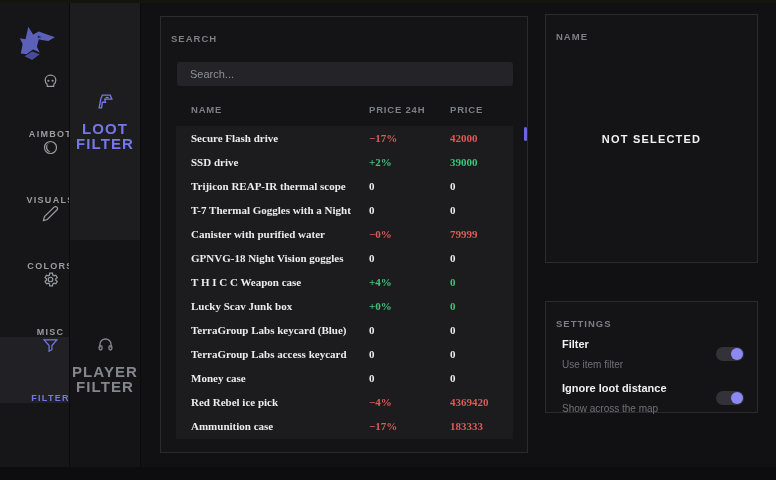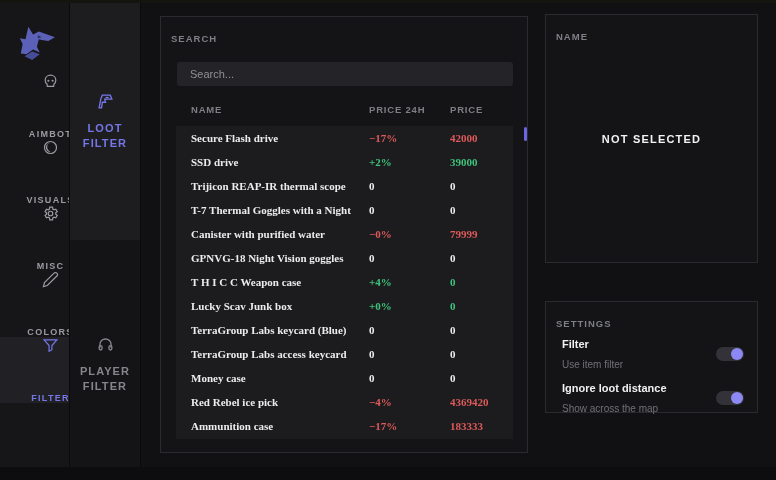--- a/index.html
+++ b/index.html
@@ -21,21 +21,21 @@
   .nav-item.active{background:#212125;color:var(--accent);}
   .nav-label{font-size:9px;letter-spacing:1.3px;font-weight:600;}
   .nav-icon{display:flex;align-items:center;justify-content:center;}
 
   
   .col2{position:absolute;left:69px;top:3px;width:72px;height:464px;background:#141417;border-left:1px solid #0b0b0c;border-right:1px solid #0b0b0c;}
   .sub-item{display:flex;flex-direction:column;align-items:center;justify-content:center;gap:10px;cursor:pointer;color:#85868c;}
   .sub-item.active{background:#1d1d20;color:var(--accent);}
   .sub-item.loot{height:237px;}
   .sub-item.player{height:227px;padding-top:22px;align-items:center;}
-  .sub-label{display:flex;flex-direction:column;align-items:center;font-size:11px;letter-spacing:1.1px;font-weight:600;line-height:15px;}
+  .sub-label{display:flex;flex-direction:column;align-items:center;font-size:15px;letter-spacing:1.1px;font-weight:600;line-height:15px;}
 
   .main-bg{position:absolute;left:141px;top:3px;width:635px;height:464px;background:#111114;}
 
   
   .panel{position:absolute;border:1px solid var(--panel-border);background:var(--panel-bg);}
   .panel-label{position:absolute;top:16px;left:10px;font-size:9.5px;letter-spacing:1px;color:#7e7f85;font-weight:600;}
 
   .search-panel{left:160px;top:16px;width:368px;height:437px;}
   .search-input{position:absolute;top:45px;left:16px;width:336px;height:24px;background:#232328;border:none;border-radius:3px;color:#d8d8dc;font-size:11px;padding:0 13px;outline:none;font-family:"Liberation Sans",sans-serif;}
   .search-input::placeholder{color:#8f9095;}
@@ -91,33 +91,33 @@
           <svg width="17" height="17" viewBox="0 0 24 24" fill="none" stroke="currentColor" stroke-width="1.7">
             <circle cx="12" cy="12" r="8.5"></circle>
             <path d="M12 5.5a6.5 6.5 0 0 0 0 13A8.5 8.5 0 0 1 9 5.5z" fill="currentColor" stroke="none"></path>
           </svg>
         </span>
         <span class="nav-label">VISUALS</span>
       </div>
       <div class="nav-item">
         <span class="nav-icon">
           <svg width="17" height="17" viewBox="0 0 24 24" fill="none" stroke="currentColor" stroke-width="1.7">
+            <path d="M17 3a2.8 2.8 0 1 1 4 4L7.5 20.5 2 22l1.5-5.5L17 3z"></path>
+          </svg>
+        </span>
+        <span class="nav-label">COLORS</span>
+      </div>
+      <div class="nav-item">
+        <span class="nav-icon">
+          <svg width="17" height="17" viewBox="0 0 24 24" fill="none" stroke="currentColor" stroke-width="1.7">
             <circle cx="12" cy="12" r="3.2"></circle>
             <path d="M19.4 13c.04-.33.06-.66.06-1s-.02-.67-.06-1l2.1-1.65-2-3.46-2.5 1a7.6 7.6 0 0 0-1.73-1L14.9 3h-4l-.37 2.9c-.63.25-1.2.6-1.73 1l-2.5-1-2 3.46L6.4 11c-.04.33-.06.66-.06 1s.02.67.06 1l-2.1 1.65 2 3.46 2.5-1c.53.4 1.1.74 1.73 1l.37 2.89h4l.37-2.9c.63-.25 1.2-.6 1.73-1l2.5 1 2-3.46z"></path>
           </svg>
         </span>
         <span class="nav-label">MISC</span>
-      </div>
-      <div class="nav-item">
-        <span class="nav-icon">
-          <svg width="17" height="17" viewBox="0 0 24 24" fill="none" stroke="currentColor" stroke-width="1.7">
-            <path d="M17 3a2.8 2.8 0 1 1 4 4L7.5 20.5 2 22l1.5-5.5L17 3z"></path>
-          </svg>
-        </span>
-        <span class="nav-label">COLORS</span>
       </div>
       <div class="nav-item active">
         <span class="nav-icon">
           <svg width="17" height="17" viewBox="0 0 24 24" fill="none" stroke="currentColor" stroke-width="1.7">
             <path d="M3 4h18l-7 8v6l-4 2v-8L3 4z"></path>
           </svg>
         </span>
         <span class="nav-label">FILTER</span>
       </div>
     </nav>

